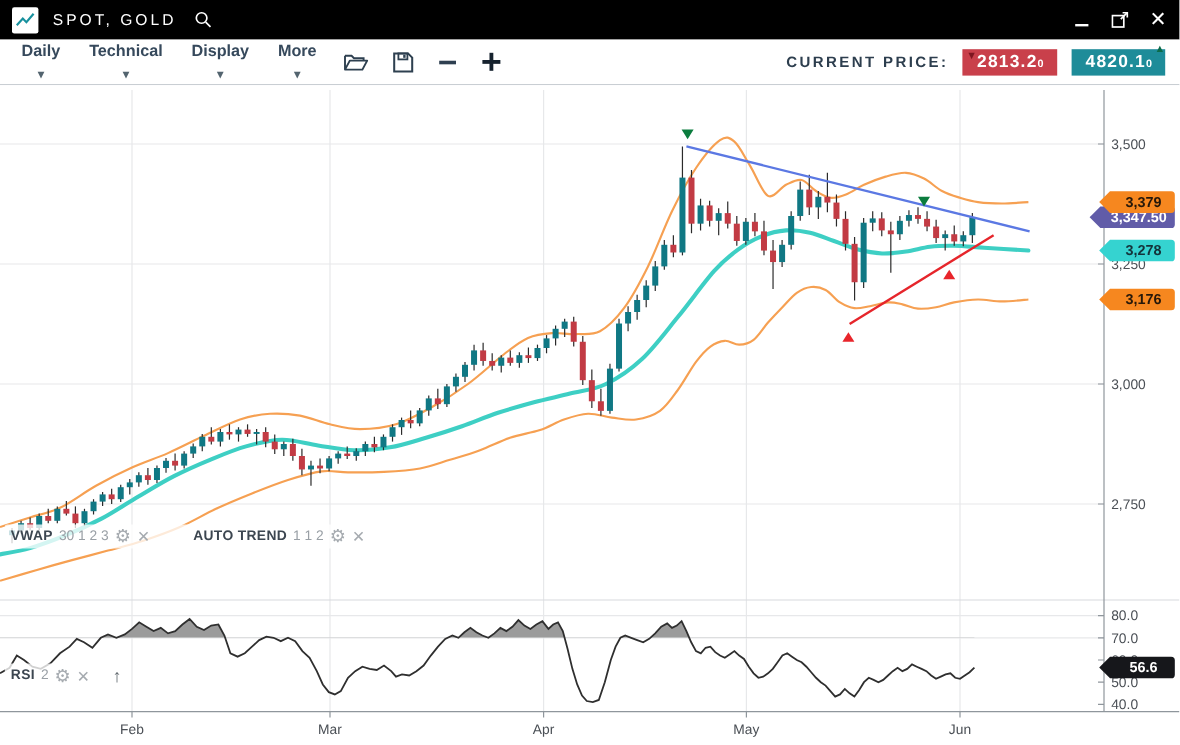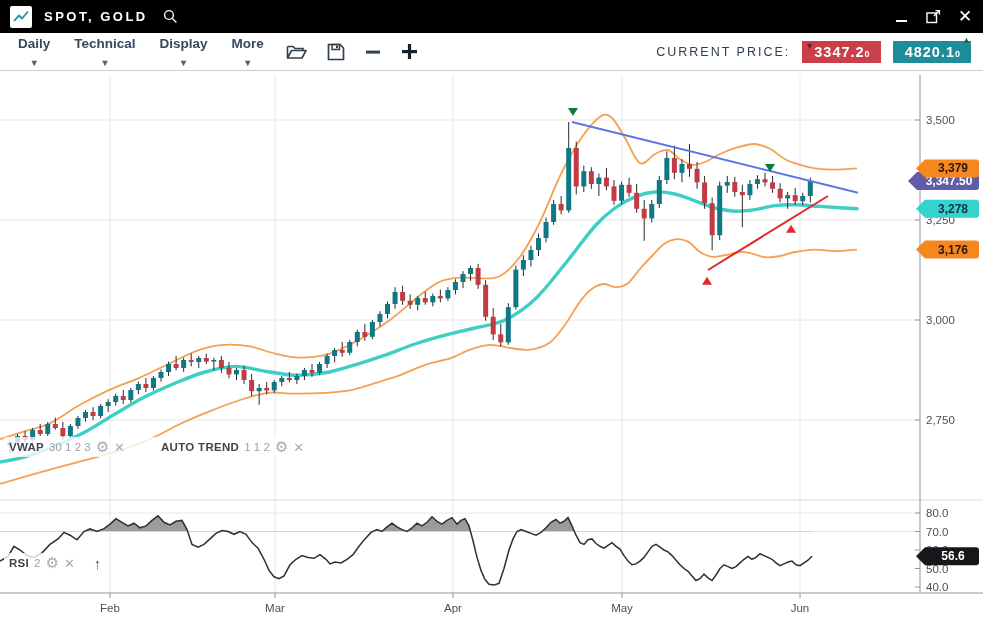--- a/index.html
+++ b/index.html
@@ -2,35 +2,35 @@
 <html><head>
 <meta charset="utf-8">
 <style>
   * { margin:0; padding:0; box-sizing:border-box; }
   html,body { width:983px; height:621px; overflow:hidden; background:#fff;
     font-family:"Liberation Sans", sans-serif; }
   
   .titlebar { height:33px; background:#000; display:flex; align-items:center; padding:0 10px; }
   .logo-box { width:22px; height:22px; background:#fff; border-radius:2px; display:flex;
     align-items:center; justify-content:center; margin-right:12px; }
-  .app-title { color:#fff; font-size:13px; font-weight:700; letter-spacing:2.5px; }
+  .app-title { color:#fff; font-size:13px; font-weight:400; letter-spacing:2.5px; }
   .search-btn { margin-left:14px; display:flex; align-items:center; cursor:pointer; }
   .win-controls { margin-left:auto; display:flex; align-items:center; gap:16px; }
   .win-btn { color:#fff; display:flex; align-items:center; justify-content:center; width:16px; height:16px; cursor:pointer; }
   .min-bar { width:11px; height:2px; background:#fff; margin-top:8px; }
   .close-x { font-size:17px; line-height:16px; color:#fff; font-weight:400; }
   
   .toolbar { height:38px; background:#fff; border-bottom:1px solid #c9ced3; display:flex;
     align-items:center; padding:0 6px; }
   .menu { display:flex; align-items:center; gap:6px; margin:0 12px; cursor:pointer;
     color:#36495c; font-size:13.5px; font-weight:700;flex-direction:column; }
   .caret { font-size:10px; color:#53646f; }
   .tool-icon { margin:0 10px; display:flex; align-items:center; cursor:pointer; }
   .right-group { margin-left:auto; display:flex; align-items:center; gap:12px; padding-right:6px; }
-  .cp-label { color:#2d3e4e; font-size:12.5px; font-weight:400; letter-spacing:2px; }
+  .cp-label { color:#2d3e4e; font-size:12.5px; font-weight:700; letter-spacing:2px; }
   .price-badge { position:relative; min-width:76px; text-align:center; padding:3px 10px 3px 12px;
     color:#fff; font-size:14.5px; font-weight:700; letter-spacing:1px; }
   .price-badge .sub { font-size:9px; font-weight:700; }
   .badge-arrow { position:absolute; font-size:9px; line-height:9px; }
   .arr-down { left:3px; top:1px; color:#7e1620; }
   .arr-up { right:-1px; top:-5px; color:#0c6b49; }
   
   .chart-wrap { position:relative; width:983px; height:550px; background:#fff; }
   #chart-svg { position:absolute; left:0; top:0; }
   .ind-row { position:absolute; display:flex; align-items:center; gap:5px;
@@ -114,21 +114,21 @@
   <div class="tool-icon">
     <svg width="17" height="17" viewBox="0 0 17 17">
       <rect x="1" y="7" width="15" height="3.2" fill="#16222e"></rect>
         <rect x="6.9" y="1" width="3.2" height="15" fill="#16222e"></rect>
     </svg>
   </div>
   <div class="right-group">
     <span class="cp-label">CURRENT PRICE:</span>
     <span class="price-badge" style="background:#c9404b;">
       <span class="badge-arrow arr-down">▼</span>
-      <span>3347.2</span><span class="sub">0</span>
+      <span>2813.2</span><span class="sub">0</span>
     </span>
     <span class="price-badge" style="background:#1e8c99;">
       <span>4820.1</span><span class="sub">0</span>
       <span class="badge-arrow arr-up">▲</span>
     </span>
   </div>
 </div>
 
 <div class="chart-wrap">
   <svg id="chart-svg" width="983" height="550">

